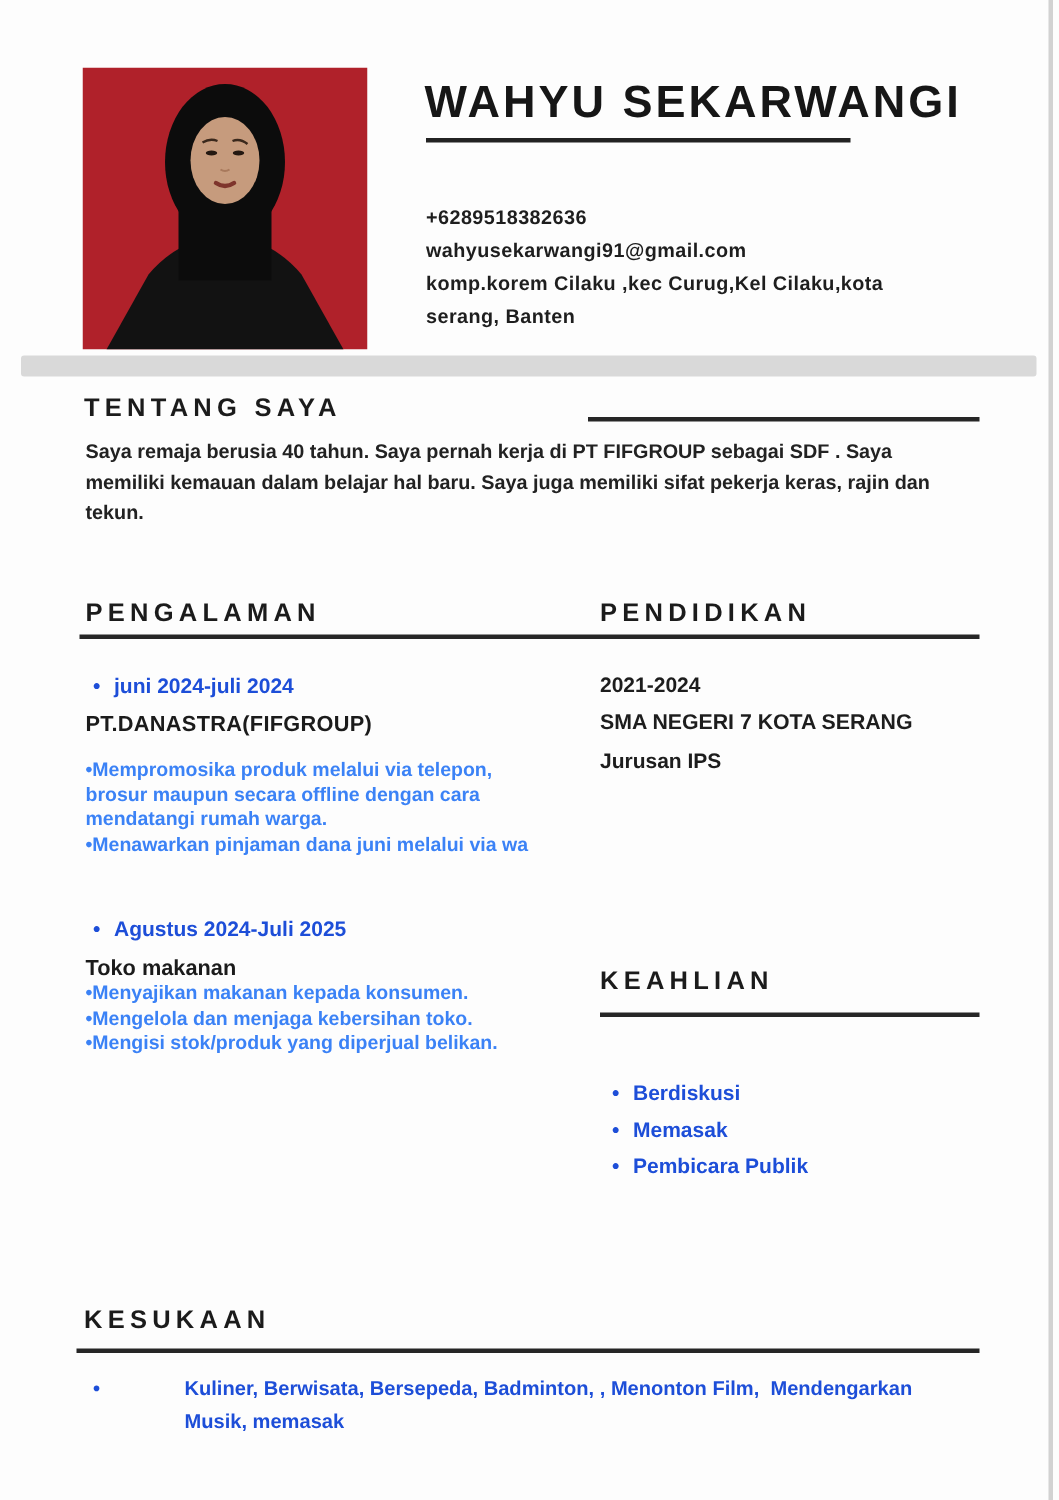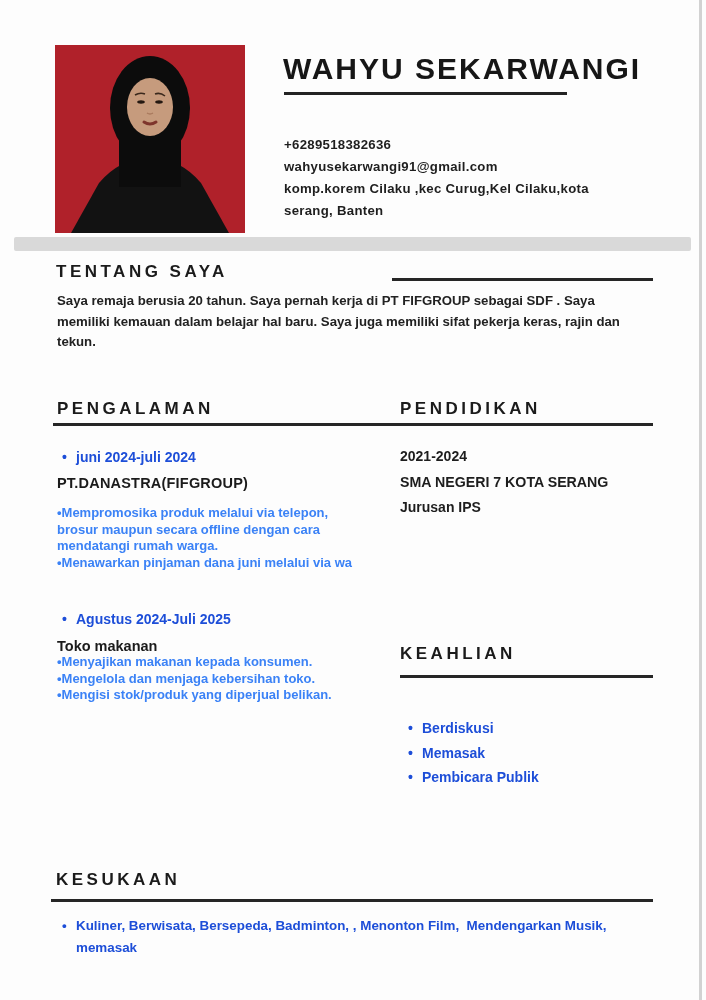--- a/index.html
+++ b/index.html
@@ -46,21 +46,21 @@
   .edu-school{top:474px;font-size:14.2px;}
   .edu-major{top:499px;font-size:14px;}
   
   .skills-title{left:400px;top:644px;}
   .skills-rule{left:400px;top:675px;width:253px;}
   .skill{left:408px;width:240px;}
   
   .hob-title{left:56px;top:870px;}
   .hob-rule{left:51px;top:899px;width:602px;}
   .hobby{left:62px;top:915px;width:560px;font-size:13.4px;line-height:22px;}
-  .hobby .txt{white-space:pre-wrap;}
+  .hobby .txt{white-space:pre-wrap;margin-left:47px;}
   
   .edge-right{left:699px;top:0;width:3px;height:1000px;background:#d2d2d2;}
 </style>
 </head>
 <body>
 
 <div class="page">
 
   <div class="abs photo">
     <svg width="190" height="188" viewBox="0 0 190 188">
@@ -83,21 +83,21 @@
   <div class="abs contact">
     <div>+6289518382636</div>
     <div>wahyusekarwangi91@gmail.com</div>
     <div class="addr">komp.korem Cilaku ,kec Curug,Kel Cilaku,kota serang, Banten</div>
   </div>
 
   <div class="abs graybar"></div>
 
   <div class="abs h about-title">TENTANG SAYA</div>
   <div class="abs rule about-rule"></div>
-  <div class="abs about-body">Saya remaja berusia 20 tahun. Saya pernah kerja di PT FIFGROUP sebagai SDF . Saya memiliki kemauan dalam belajar hal baru. Saya juga memiliki sifat pekerja keras, rajin dan tekun.</div>
+  <div class="abs about-body">Saya remaja berusia 40 tahun. Saya pernah kerja di PT FIFGROUP sebagai SDF . Saya memiliki kemauan dalam belajar hal baru. Saya juga memiliki sifat pekerja keras, rajin dan tekun.</div>
 
   <div class="abs h exp-title">PENGALAMAN</div>
   <div class="abs h edu-title">PENDIDIKAN</div>
   <div class="abs rule cols-rule"></div>
 
   <div class="abs brow exp1-period">
     <span>juni 2024-juli 2024</span>
   </div>
   <div class="abs exp1-org">PT.DANASTRA(FIFGROUP)</div>
   <div class="abs details exp1-details">

